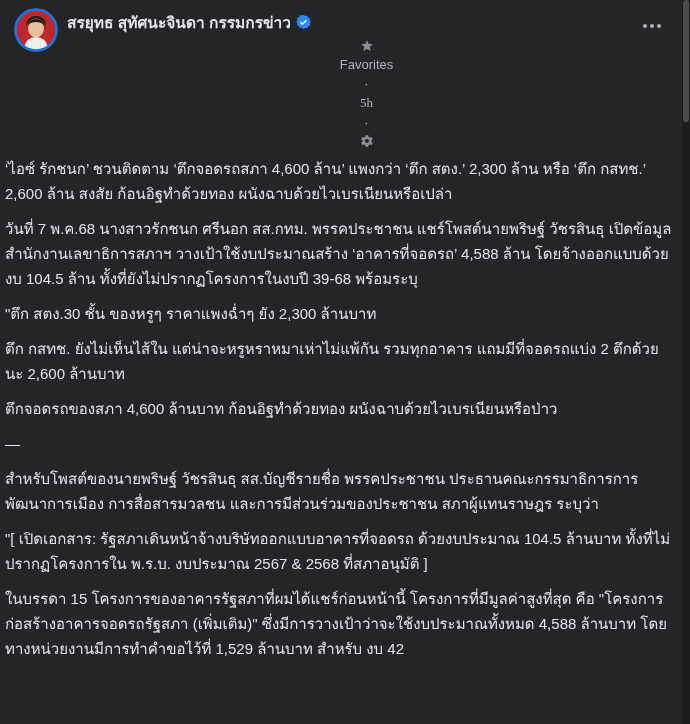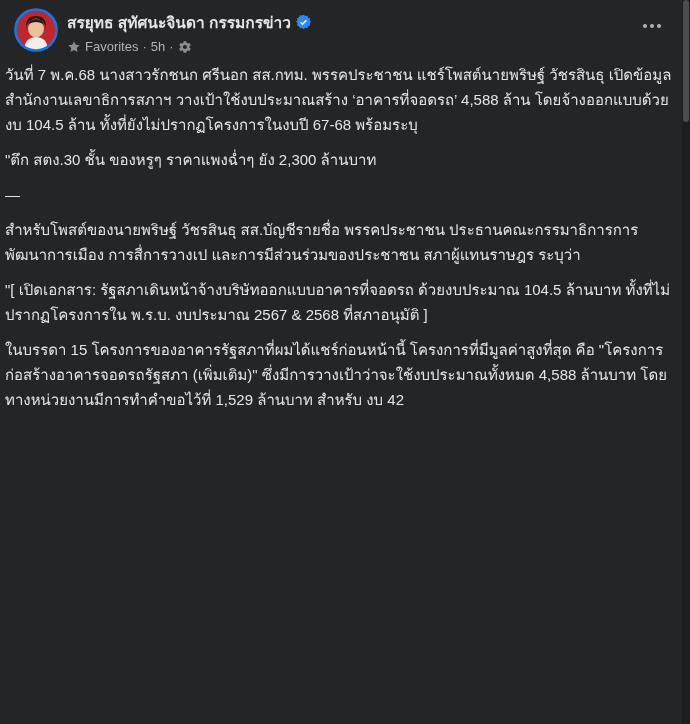--- a/index.html
+++ b/index.html
@@ -59,24 +59,25 @@
     display: inline-block;
     flex: 0 0 15px;
   }
   .meta-row {
     display: flex;
     align-items: center;
     gap: 4px;
     margin-top: 4px;
     color: #b0b3b8;
     font-size: 13px;
+    flex-direction: column;
   }
   .meta-row .sep { color: #b0b3b8; }
   .star-icon svg, .gear-icon svg { display: block; }
-  .time-link { color: #b0b3b8; text-decoration: none; cursor: pointer; }
+  .time-link { color: #b0b3b8; text-decoration: none; cursor: pointer; font-family: Liberation Serif, serif; }
   .more-button {
     position: absolute;
     right: 14px; top: 14px;
     width: 32px; height: 24px;
     display: flex;
     align-items: center;
     justify-content: center;
     gap: 3px;
     border-radius: 6px;
     cursor: pointer;
@@ -166,24 +167,27 @@
       </div>
 
       <div class="more-button">
         <i></i>
           <i></i>
           <i></i>
       </div>
     </div>
 
     <div class="post-content" id="post-content">
-        <p>วันที่ 7 พ.ค.68 นางสาวรักชนก ศรีนอก สส.กทม. พรรคประชาชน แชร์โพสต์นายพริษฐ์ วัชรสินธุ เปิดข้อมูลสำนักงานเลขาธิการสภาฯ วางเป้าใช้งบประมาณสร้าง ‘อาคารที่จอดรถ’ 4,588 ล้าน โดยจ้างออกแบบด้วยงบ 104.5 ล้าน ทั้งที่ยังไม่ปรากฏโครงการในงบปี 67-68 พร้อมระบุ</p>
+        <p>‘ไอซ์ รักชนก’ ชวนติดตาม ‘ตึกจอดรถสภา 4,600 ล้าน’ แพงกว่า ‘ตึก สตง.’ 2,300 ล้าน หรือ ‘ตึก กสทช.’ 2,600 ล้าน สงสัย ก้อนอิฐทำด้วยทอง ผนังฉาบด้วยไวเบรเนียนหรือเปล่า</p>
+        <p>วันที่ 7 พ.ค.68 นางสาวรักชนก ศรีนอก สส.กทม. พรรคประชาชน แชร์โพสต์นายพริษฐ์ วัชรสินธุ เปิดข้อมูลสำนักงานเลขาธิการสภาฯ วางเป้าใช้งบประมาณสร้าง ‘อาคารที่จอดรถ’ 4,588 ล้าน โดยจ้างออกแบบด้วยงบ 104.5 ล้าน ทั้งที่ยังไม่ปรากฏโครงการในงบปี 39-68 พร้อมระบุ</p>
         <p>"ตึก สตง.30 ชั้น ของหรูๆ ราคาแพงฉ่ำๆ ยัง 2,300 ล้านบาท</p>
+        <p>ตึก กสทช. ยังไม่เห็นไส้ใน แต่น่าจะหรูหราหมาเห่าไม่แพ้กัน รวมทุกอาคาร แถมมีที่จอดรถแบ่ง 2 ตึกด้วยนะ 2,600 ล้านบาท</p>
+        <p>ตึกจอดรถของสภา 4,600 ล้านบาท ก้อนอิฐทำด้วยทอง ผนังฉาบด้วยไวเบรเนียนหรือป่าว</p>
         <p>—</p>
-        <p>สำหรับโพสต์ของนายพริษฐ์ วัชรสินธุ สส.บัญชีรายชื่อ พรรคประชาชน ประธานคณะกรรมาธิการการพัฒนาการเมือง การสื่การวางเป และการมีส่วนร่วมของประชาชน สภาผู้แทนราษฎร ระบุว่า</p>
+        <p>สำหรับโพสต์ของนายพริษฐ์ วัชรสินธุ สส.บัญชีรายชื่อ พรรคประชาชน ประธานคณะกรรมาธิการการพัฒนาการเมือง การสื่อสารมวลชน และการมีส่วนร่วมของประชาชน สภาผู้แทนราษฎร ระบุว่า</p>
         <p>"[ เปิดเอกสาร: รัฐสภาเดินหน้าจ้างบริษัทออกแบบอาคารที่จอดรถ ด้วยงบประมาณ 104.5 ล้านบาท ทั้งที่ไม่ปรากฏโครงการใน พ.ร.บ. งบประมาณ 2567 &amp; 2568 ที่สภาอนุมัติ ]</p>
         <p>ในบรรดา 15 โครงการของอาคารรัฐสภาที่ผมได้แชร์ก่อนหน้านี้ โครงการที่มีมูลค่าสูงที่สุด คือ "โครงการก่อสร้างอาคารจอดรถรัฐสภา (เพิ่มเติม)" ซึ่งมีการวางเป้าว่าจะใช้งบประมาณทั้งหมด 4,588 ล้านบาท โดยทางหน่วยงานมีการทำคำขอไว้ที่ 1,529 ล้านบาท สำหรับ งบ 42</p>
         <p></p>
       </div>
   </div>
 
   <div class="scrollbar-track">
     <div class="scrollbar-thumb"></div>
   </div>
 </div>

